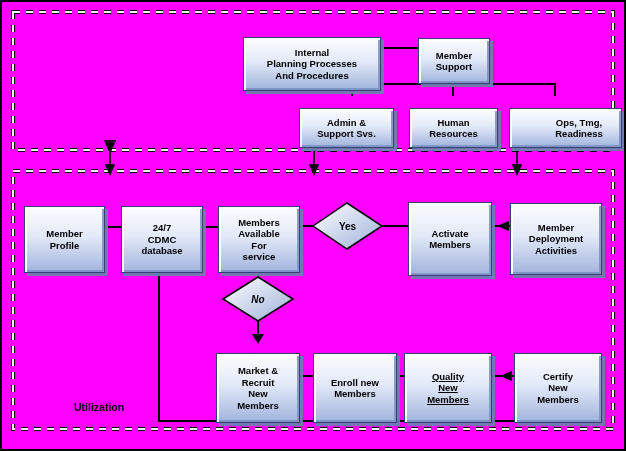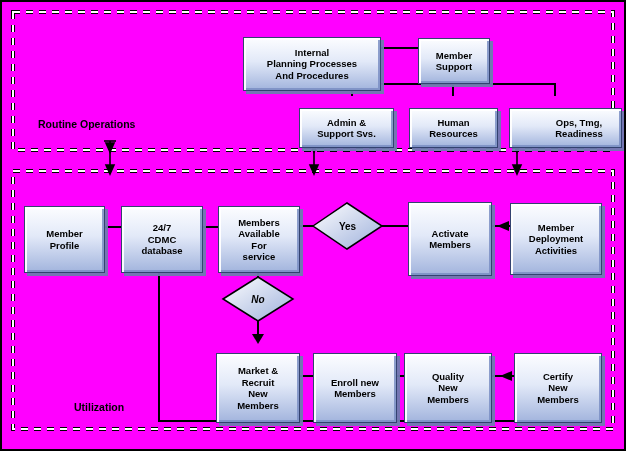--- a/index.html
+++ b/index.html
@@ -97,21 +97,20 @@
         <polygon points="511,163 519,163 515,172"></polygon>
       </g>
     </g>
 
     <g stroke="#000" stroke-width="1.5" fill="url(#gd)">
       <polygon points="311,224 345,201 380,224 345,247"></polygon>
       <polygon points="221,297 256,275 291,297 256,319"></polygon>
     </g>
   </svg>
 
-  <div class="region-label" style="left:36px;top:116px;">Routine Operations</div>
   <div class="region-label" style="left:40px;top:399px;padding-left:32px;">Utilization</div>
 
   <div class="node" style="left:241px;top:23px;width:136px;height:52px;">Internal
 Planning Processes
 And Procedures</div>
   <div class="node" style="left:416px;top:24px;width:70px;height:44px;">Member
 Support</div>
   <div class="node" style="left:297px;top:94px;width:93px;height:38px;">Admin &amp;
 Support Svs.</div>
   <div class="node" style="left:407px;top:94px;width:87px;height:38px;">Human
@@ -133,21 +132,21 @@
   <div class="node" style="left:508px;top:189px;width:90px;height:70px;">Member
 Deployment
 Activities</div>
 
   <div class="node" style="left:214px;top:339px;width:82px;height:68px;">Market &amp;
 Recruit
 New
 Members</div>
   <div class="node" style="left:311px;top:339px;width:82px;height:68px;">Enroll new
 Members</div>
-  <div class="node" style="left:402px;top:339px;width:86px;height:68px;">Quality
+  <div class="node" style="left:402px;top:339px;width:86px;height:68px;text-decoration:underline;">Quality
 New
 Members</div>
   <div class="node" style="left:512px;top:339px;width:86px;height:68px;">Certify
 New
 Members</div>
 
   <div class="diamond-label" style="left:311px;top:201px;width:69px;height:46px;">Yes</div>
   <div class="diamond-label" style="left:221px;top:275px;width:70px;height:44px;font-style:italic;">No</div>
 
 </div>

